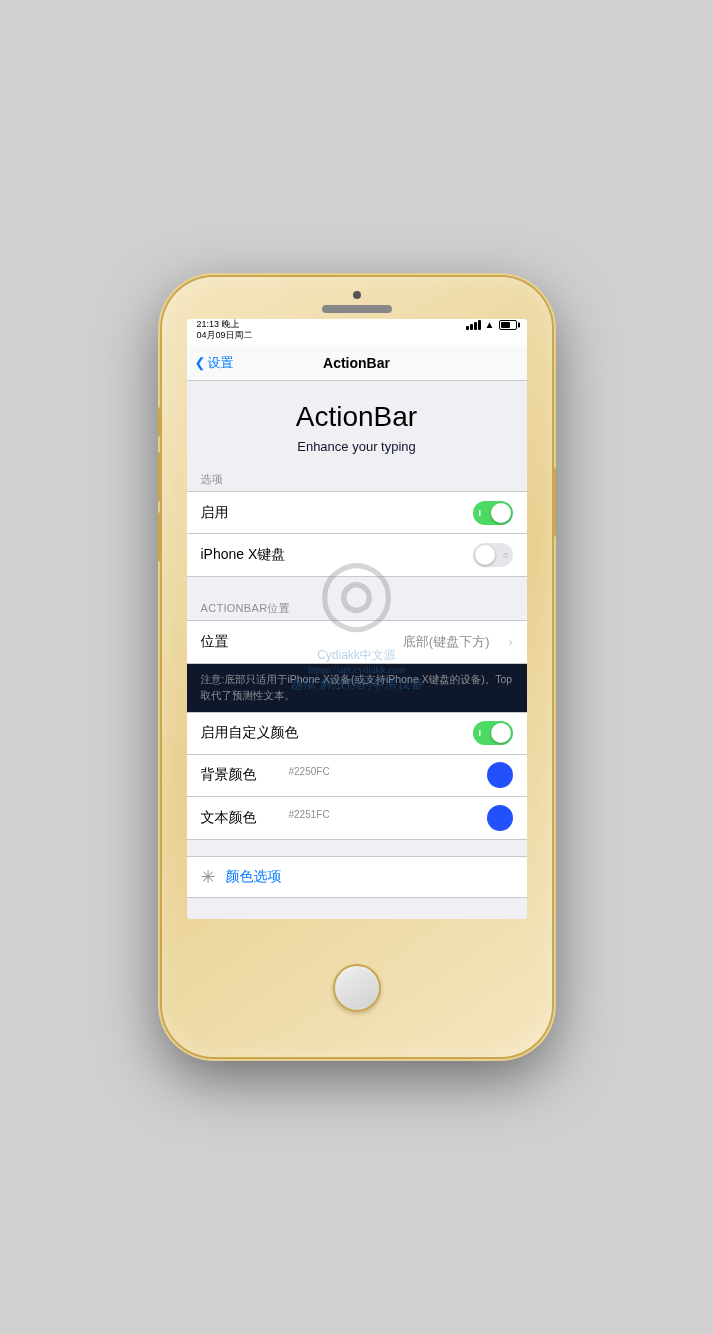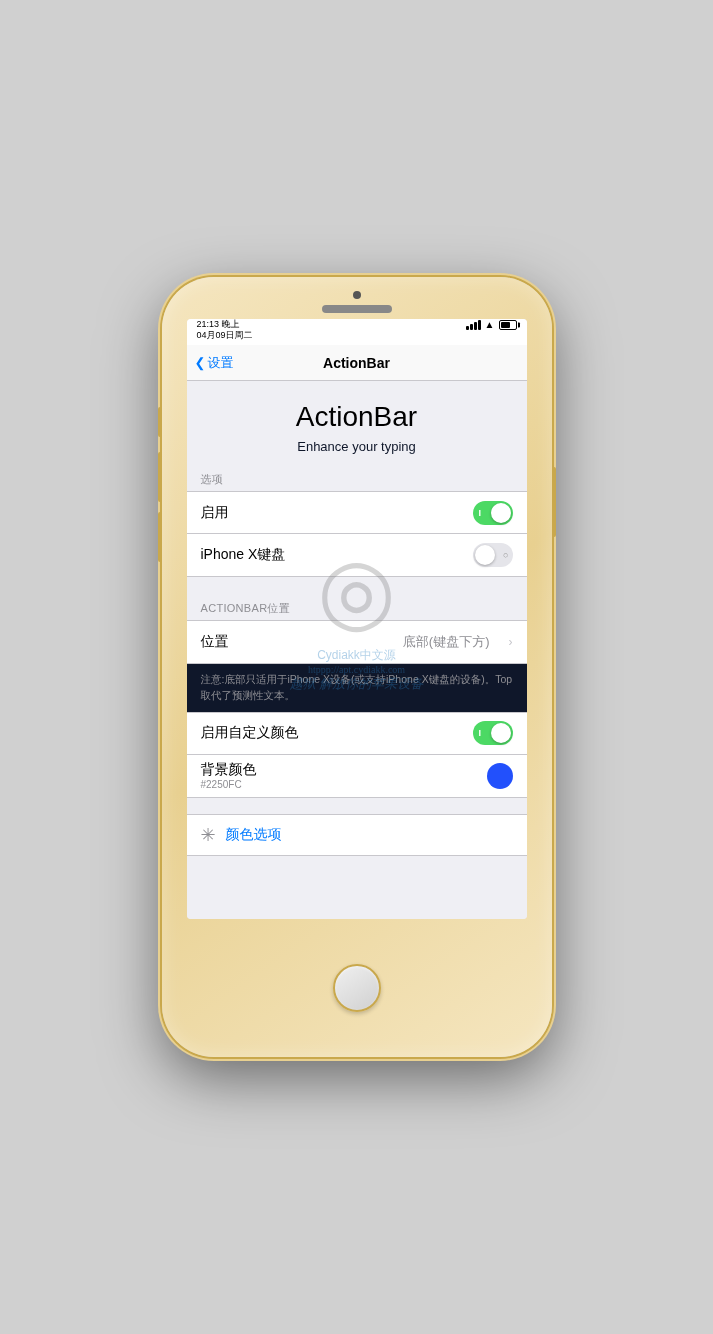--- a/index.html
+++ b/index.html
@@ -246,21 +246,22 @@
     .row-label {
       font-size: 14px;
       color: #000;
     }
     .row-sublabel {
       font-size: 10px;
       color: #8e8e93;
     }
     .row-label-container {
       display: flex;
-      flex-direction: column;
+      flex-direction: row;
+      gap: 32px;
     }
 
     
     .toggle {
       width: 40px;
       height: 24px;
       border-radius: 12px;
       position: relative;
       cursor: pointer;
       transition: background 0.3s;
@@ -508,20 +509,27 @@
         </div>
 
         <div class="settings-row">
           <div class="row-label-container">
             <span class="row-label">背景颜色</span>
             <span class="row-sublabel">#2250FC</span>
           </div>
           <div class="color-swatch" style="background:#2250FC"></div>
         </div>
 
+        <div class="settings-row">
+          <div class="row-label-container">
+            <span class="row-label">文本颜色</span>
+            <span class="row-sublabel">#2251FC</span>
+          </div>
+          <div class="color-swatch" style="background:#2251FC"></div>
+        </div>
       </div>
 
       <div class="spacer"></div>
 
       <div class="action-row">
         <span class="spinner-icon">✳</span>
         <span class="action-label">颜色选项</span>
       </div>
 
     </div>

